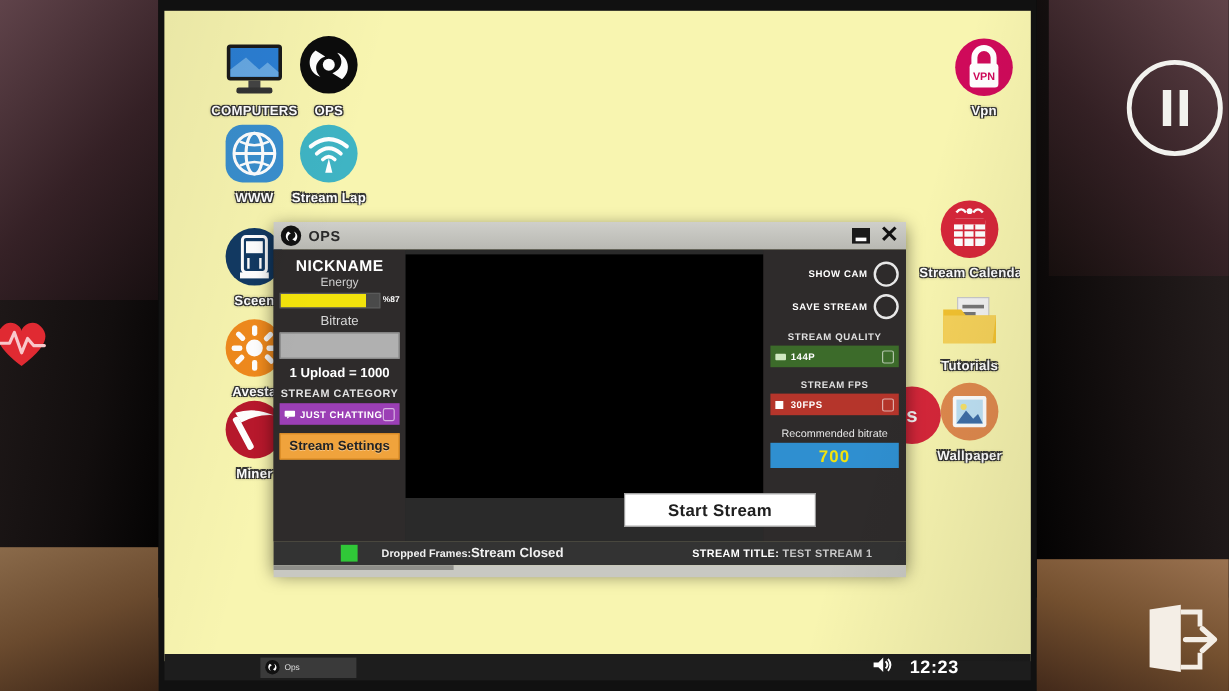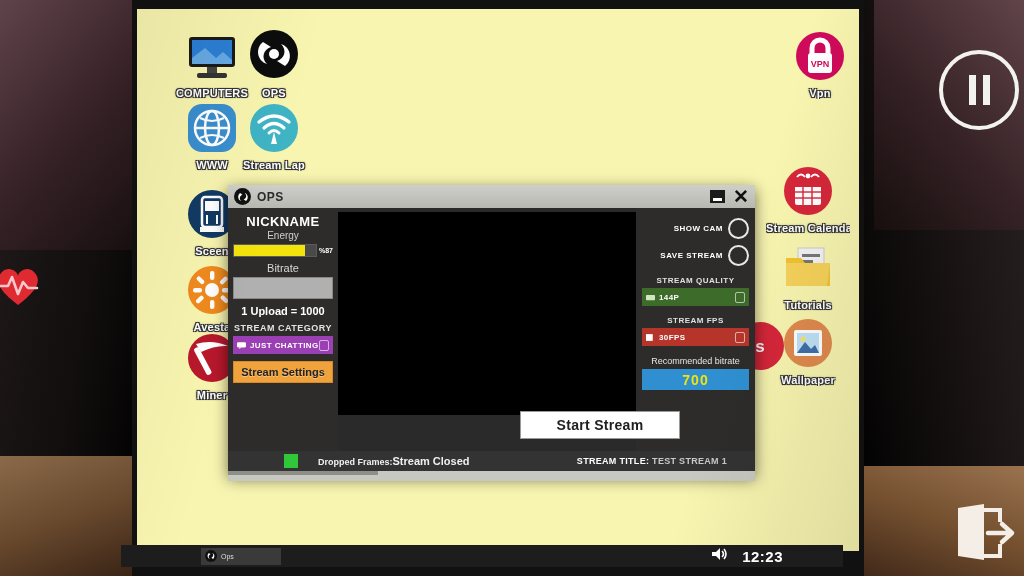--- a/index.html
+++ b/index.html
@@ -105,21 +105,21 @@
   .status-sq{width:14px;height:14px;background:#30c838;margin-left:50px;}
   .status-txt{margin-left:20px;font-size:9px;font-weight:700;color:#f0f0f0;}
   .status-txt b{font-size:11px;}
   .status-right{margin-left:auto;margin-right:22px;font-size:9px;font-weight:700;color:#fff;letter-spacing:.3px;
     font-family:"Liberation Sans Narrow","Liberation Sans",sans-serif;}
   .status-right .tval{color:#c9c9c9;}
   .winfoot{height:10px;background:#c8c8c2;}
   .winfoot-dark{height:4px;background:#8f8f8a;width:150px;}
 
   
-  .taskbar{position:absolute;left:121px;bottom:9px;width:722px;height:22px;background:#1d1d1d;
+  .taskbar{position:absolute;left:137px;bottom:9px;width:722px;height:22px;background:#1d1d1d;
     display:flex;align-items:center;}
   .tb-app{margin-left:80px;width:80px;height:17px;background:#3a3a3a;display:flex;align-items:center;gap:4px;
     padding-left:4px;box-sizing:border-box;}
   .tb-app-ic{width:12px;height:12px;border-radius:50%;background:#111;color:#fff;font-size:9px;
     display:flex;align-items:center;justify-content:center;font-weight:700;}
   .tb-app-lbl{font-size:7px;color:#ddd;}
   .tb-tray{margin-left:auto;display:flex;align-items:center;gap:12px;margin-right:60px;}
   .clock{font-size:15px;font-weight:700;color:#fff;letter-spacing:.5px;}
 
   

